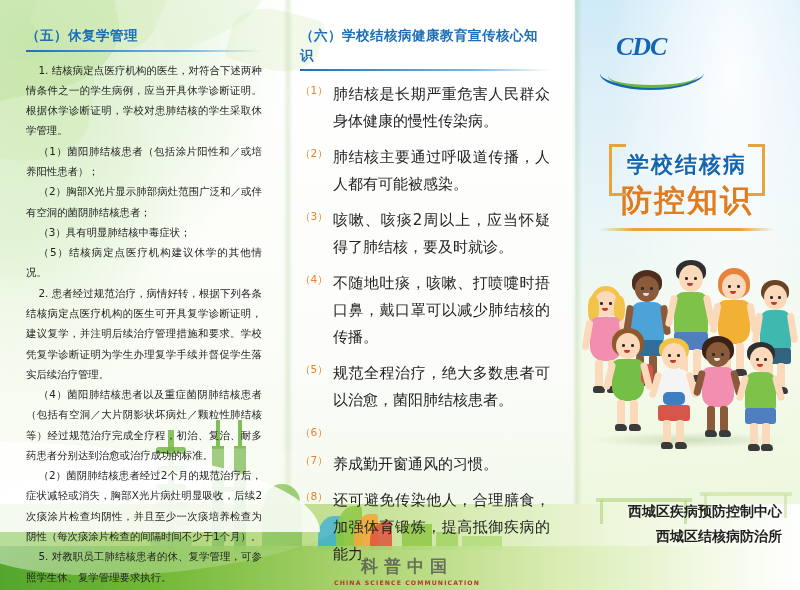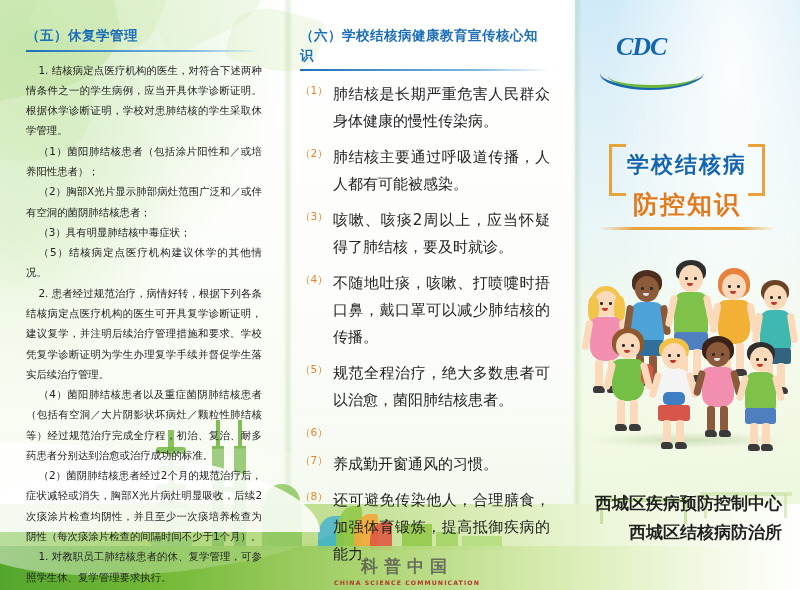--- a/index.html
+++ b/index.html
@@ -121,32 +121,32 @@
     font-family:"DejaVu Sans","Liberation Sans",sans-serif;
     text-shadow:0 1px 0 #fff,0 0 6px rgba(255,255,255,.9);
     display:inline-block;position:relative;padding:0 10px;
   }
   .hl-brackets-l,.hl-brackets-r{
     position:absolute;top:-6px;width:14px;height:46px;border:3px solid #e8a33d;
   }
   .hl-brackets-l{left:-8px;border-right:none;}
   .hl-brackets-r{right:-8px;border-left:none;}
   .hl-2{
-    margin-top:8px;font-size:25px;font-weight:bold;color:#e07b1f;letter-spacing:2px;
+    font-size:31px;font-weight:bold;color:#e07b1f;letter-spacing:2px;
     text-shadow:0 1px 0 #fff;
   }
   .hl-rule{
     margin:6px auto 0;width:176px;height:3px;
     background:linear-gradient(90deg,rgba(232,163,61,0),#e8a33d 20%,#e8a33d 80%,rgba(232,163,61,0));
   }
 
   
   .footer-org{
     position:absolute;right:18px;bottom:42px;text-align:right;
-    font-size:17px;font-weight:bold;color:#1f1f1f;line-height:1.75;
+    font-size:14px;font-weight:bold;color:#1f1f1f;line-height:1.75;
   }
 
   
   .brand{position:absolute;left:332px;bottom:4px;width:150px;text-align:center;}
   .brand-cn{font-size:17px;font-weight:bold;color:#4c4c4c;letter-spacing:6px;opacity:.75;}
   .brand-en{margin-top:1px;font-size:6.2px;color:#b23a2c;letter-spacing:1.1px;font-weight:bold;}
 
   
   .kids{position:absolute;left:575px;top:250px;width:225px;height:210px;}
   .kid{position:absolute;}
@@ -235,21 +235,21 @@
     <div class="title-rule"></div>
     <div class="body-text">
       <p class="ind">1. 结核病定点医疗机构的医生，对符合下述两种情条件之一的学生病例，应当开具休学诊断证明。根据休学诊断证明，学校对患肺结核的学生采取休学管理。</p>
       <p class="ind">（1）菌阳肺结核患者（包括涂片阳性和／或培养阳性患者）；</p>
       <p class="ind">（2）胸部X光片显示肺部病灶范围广泛和／或伴有空洞的菌阴肺结核患者；</p>
       <p class="ind">（3）具有明显肺结核中毒症状；</p>
       <p class="ind">（5）结核病定点医疗机构建议休学的其他情况。</p>
       <p class="ind">2. 患者经过规范治疗，病情好转，根据下列各条结核病定点医疗机构的医生可开具复学诊断证明，建议复学，并注明后续治疗管理措施和要求。学校凭复学诊断证明为学生办理复学手续并督促学生落实后续治疗管理。</p>
       <p class="ind">（4）菌阳肺结核患者以及重症菌阴肺结核患者（包括有空洞／大片阴影状坏病灶／颗粒性肺结核等）经过规范治疗完成全疗程，初治、复治、耐多药患者分别达到治愈或治疗成功的标准。</p>
       <p class="ind">（2）菌阴肺结核患者经过2个月的规范治疗后，症状减轻或消失，胸部X光片病灶明显吸收，后续2次痰涂片检查均阴性，并且至少一次痰培养检查为阴性（每次痰涂片检查的间隔时间不少于1个月）。</p>
-      <p class="ind">1. 对教职员工肺结核患者的休、复学管理，可参照学生休、复学管理要求执行。</p>
+      <p class="ind">5. 对教职员工肺结核患者的休、复学管理，可参照学生休、复学管理要求执行。</p>
     </div>
   </div>
 
   <div class="col col-2">
     <div class="sec-title">
       <span class="paren">（六）</span><span>学校结核病健康教育宣传核心知识</span>
     </div>
     <div class="title-rule"></div>
 
     <div class="num-list">

